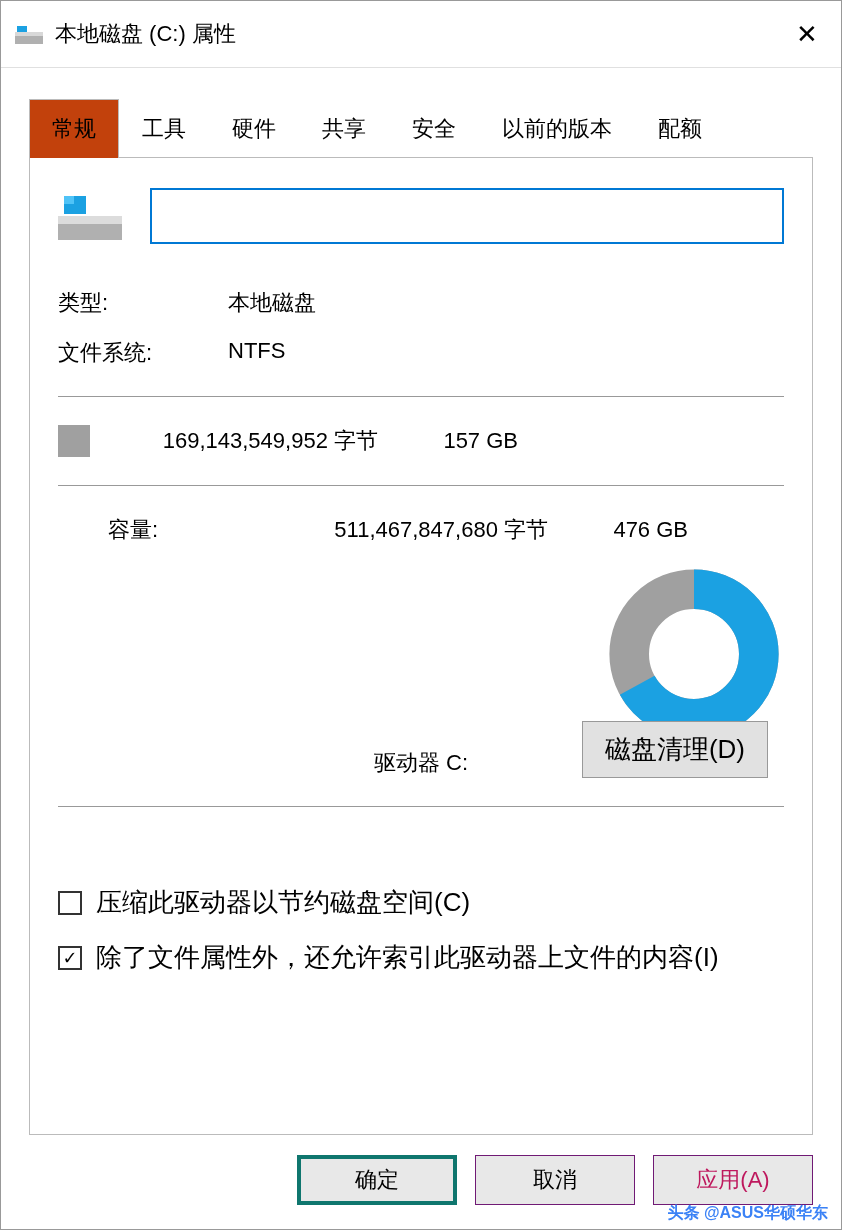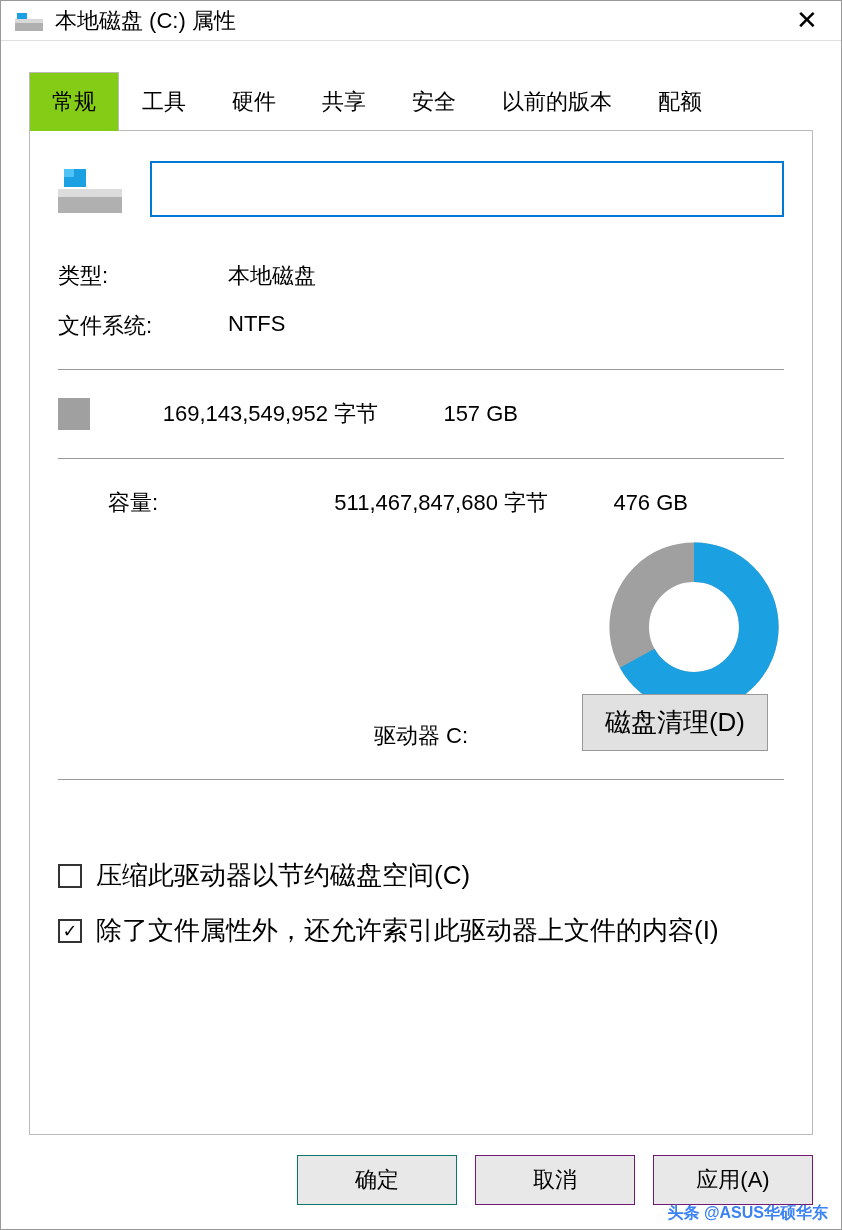--- a/index.html
+++ b/index.html
@@ -15,21 +15,21 @@
   width: 842px;
   height: 1230px;
   border: 1px solid #999;
   display: flex;
   flex-direction: column;
 }
 .titlebar {
   display: flex;
   align-items: center;
   padding: 10px 14px;
-  height: 40px;
+  height: 67px;
   border-bottom: 1px solid #e0e0e0;
 }
 .titlebar .drive-icon-small {
   width: 28px; height: 20px;
   margin-right: 12px;
 }
 .titlebar-text {
   font-size: 22px;
   flex: 1;
 }
@@ -50,21 +50,21 @@
   font-size: 22px;
   border: 1px solid transparent;
   border-bottom: none;
   cursor: pointer;
   background: #fff;
   position: relative;
   top: 1px;
 }
 .tab.active {
   border-color: #bbb;
-  background: #84cc16;
+  background: #c2410c;
   z-index: 2;
 }
 .tab:not(.active) {
   color: #000;
 }
 .tab-panel {
   border: 1px solid #bbb;
   margin: 0 28px;
   flex: 1;
   padding: 30px 28px;
@@ -183,25 +183,25 @@
 }
 .footer button {
   width: 160px;
   height: 50px;
   font-size: 22px;
   border: 1px solid #701a75;
   background: #e8e8e8;
   cursor: pointer;
 }
 .footer button.primary {
-  border: 1px solid #0f766e;
+  border: 4px solid #0f766e;
   background: #e8e8e8;
 }
 .footer button.disabled {
-  color: #000000;
+  color: #be185d;
   cursor: default;
 }
 .watermark {
   position: absolute;
   right: 14px;
   bottom: 6px;
   font-size: 16px;
   color: #3b82f6;
   font-weight: bold;
   pointer-events: none;

